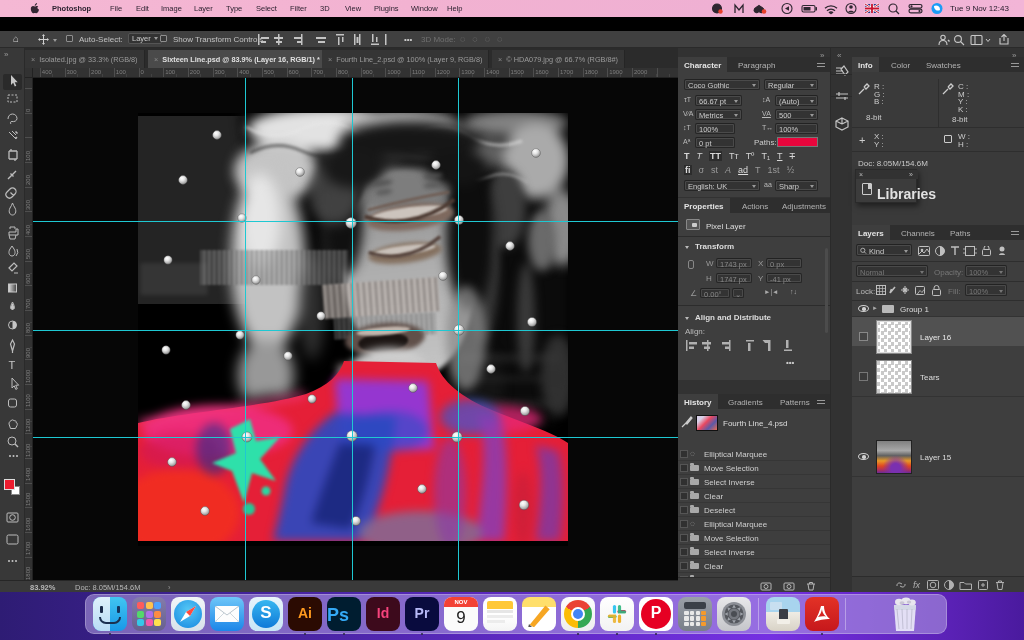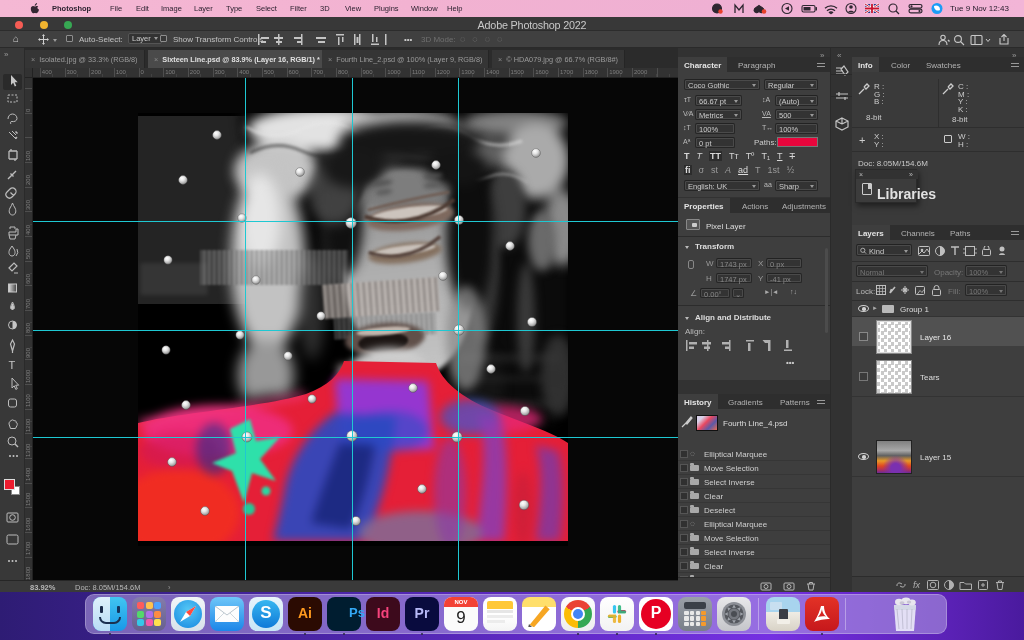--- a/index.html
+++ b/index.html
@@ -116,26 +116,20 @@
         <rect x="199" y="2.5" width="13" height="3.6" rx="1.8"></rect>
           <circle cx="201.5" cy="4.3" r="1.1" fill="#2e2630" stroke="none"></circle>
         <rect x="199" y="7.2" width="13" height="3.6" rx="1.8"></rect>
           <circle cx="209.5" cy="9" r="1.1" fill="#2e2630" stroke="none"></circle>
       </g>
       <circle cx="227" cy="6.5" r="5.5" fill="#1c9cf6"></circle>
         <path d="M224,4 a4,4 0 0 1 6,4 a4,4 0 0 1 -6,-4" fill="#fff"></path>
     </svg>
   </div>
 
-  <div id="titlebar" class="abs">
-    <div class="tl" style="left:15px;background:#f55c54"></div>
-    <div class="tl" style="left:40px;background:#f1b42f"></div>
-    <div class="tl" style="left:64px;background:#37a853"></div>
-    <div id="title">Adobe Photoshop 2022</div>
-  </div>
 
   <div id="optbar" class="abs">
     <span class="ot" style="left:13px;font-size:10px;top:2px;color:#d0d0d0">⌂</span>
     <svg class="obicon" style="left:38px" width="11" height="11" viewBox="0 0 11 11">
         <path d="M5.5,0 L7,2 H6 V5 H9 V4 L11,5.5 L9,7 V6 H6 V9 H7 L5.5,11 L4,9 H5 V6 H2 V7 L0,5.5 L2,4 V5 H5 V2 H4 Z" fill="#d0d0d0"></path>
       </svg>
     <span class="ot" style="left:53px;top:5px"><span class="tri"></span></span>
     <div class="chk" style="left:66px"></div>
     <span class="ot" style="left:79px">Auto-Select:</span>
     <div class="dd" style="left:128px">Layer</div>
@@ -788,21 +782,21 @@
     <div class="dicon" style="left:249px;background:linear-gradient(180deg,#e8f4fb,#c8e6f6)">
       <div style="position:absolute;left:3px;top:3px;width:28px;height:28px;border-radius:50%;background:linear-gradient(180deg,#37b6f0,#0f7ad8)"></div>
       <b style="position:absolute;left:0;top:6px;width:34px;text-align:center;color:#fff;font-size:17px">S</b>
     </div>
 
     <div class="dicon" style="left:288px;background:#2b0b02">
       <b style="position:absolute;left:0;top:8px;width:34px;text-align:center;color:#ff9a1e;font-size:14px">Ai</b>
     </div>
 
     <div class="dicon" style="left:327px;background:#001d30">
-      <b style="position:absolute;left:0;top:8px;width:38px;text-align:right;color:#34a9f5;font-size:13px">Ps</b>
+      <b style="position:absolute;left:0;top:8px;width:38px;text-align:left;color:#34a9f5;font-size:18px">Ps</b>
     </div>
 
     <div class="dicon" style="left:366px;background:#3d0a1c">
       <b style="position:absolute;left:0;top:8px;width:34px;text-align:center;color:#f5437c;font-size:14px">Id</b>
     </div>
 
     <div class="dicon" style="left:405px;background:#090b3e">
       <b style="position:absolute;left:0;top:8px;width:34px;text-align:center;color:#b8baf8;font-size:14px">Pr</b>
     </div>
 

